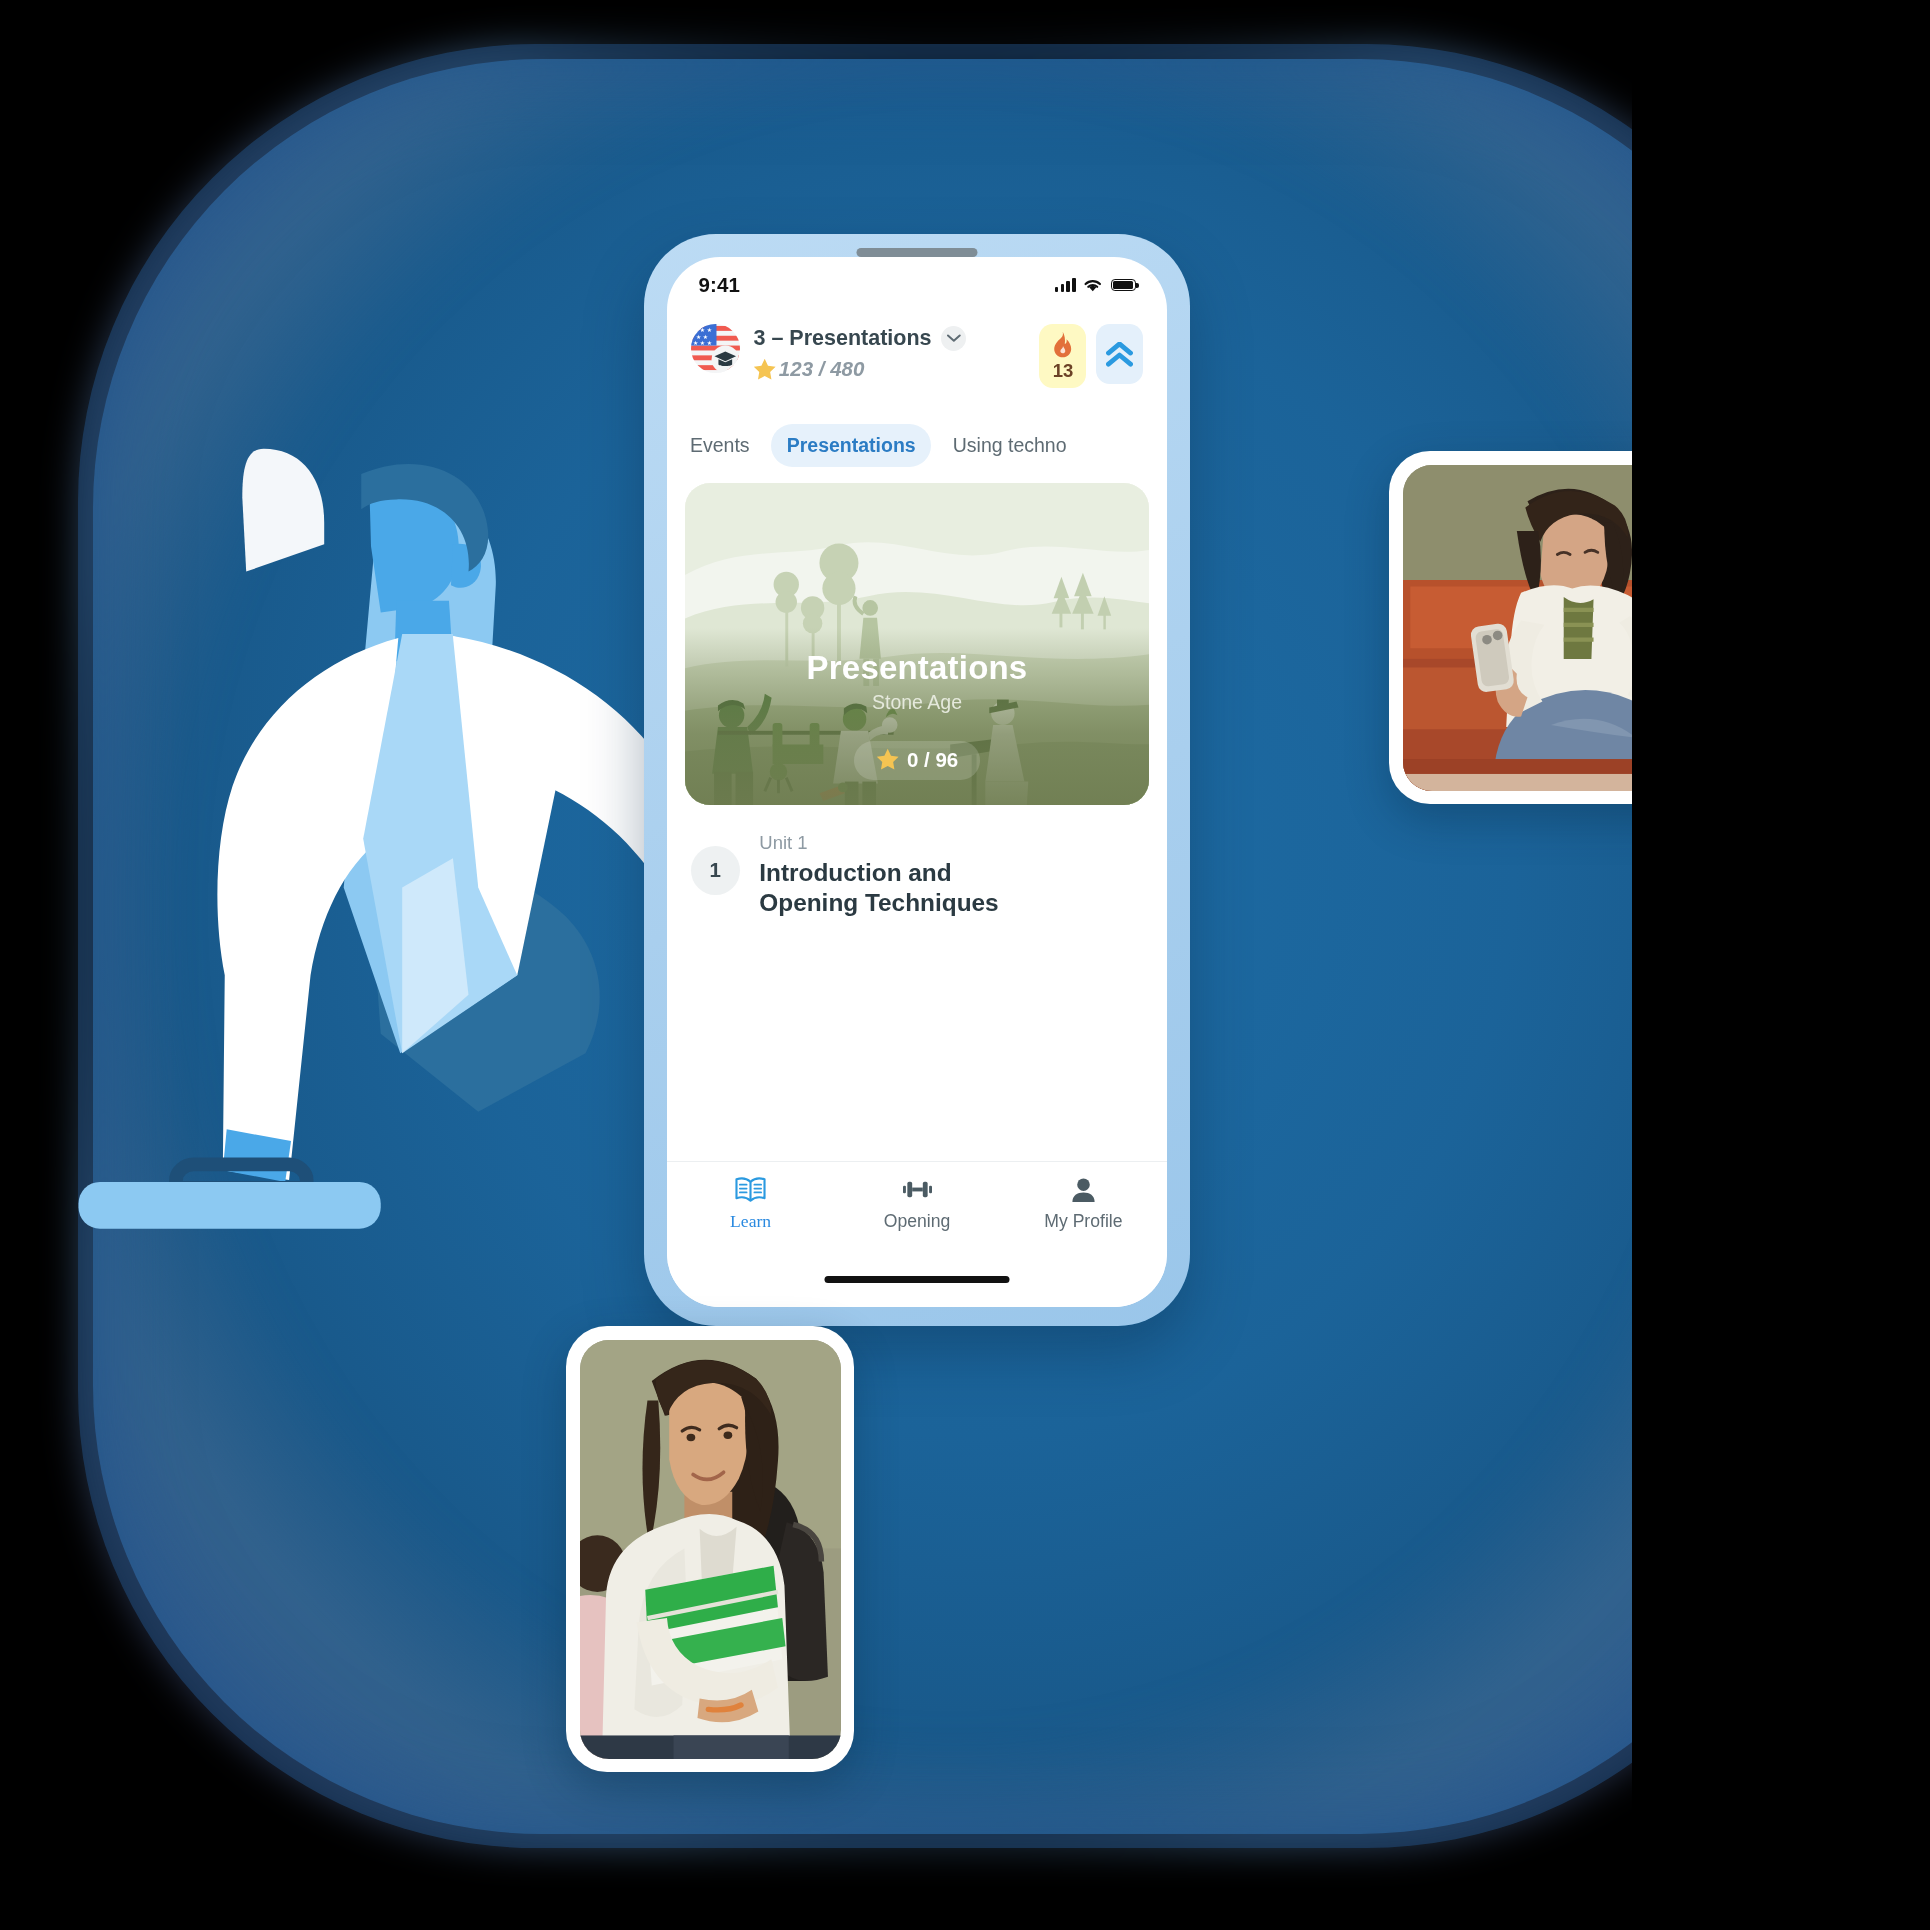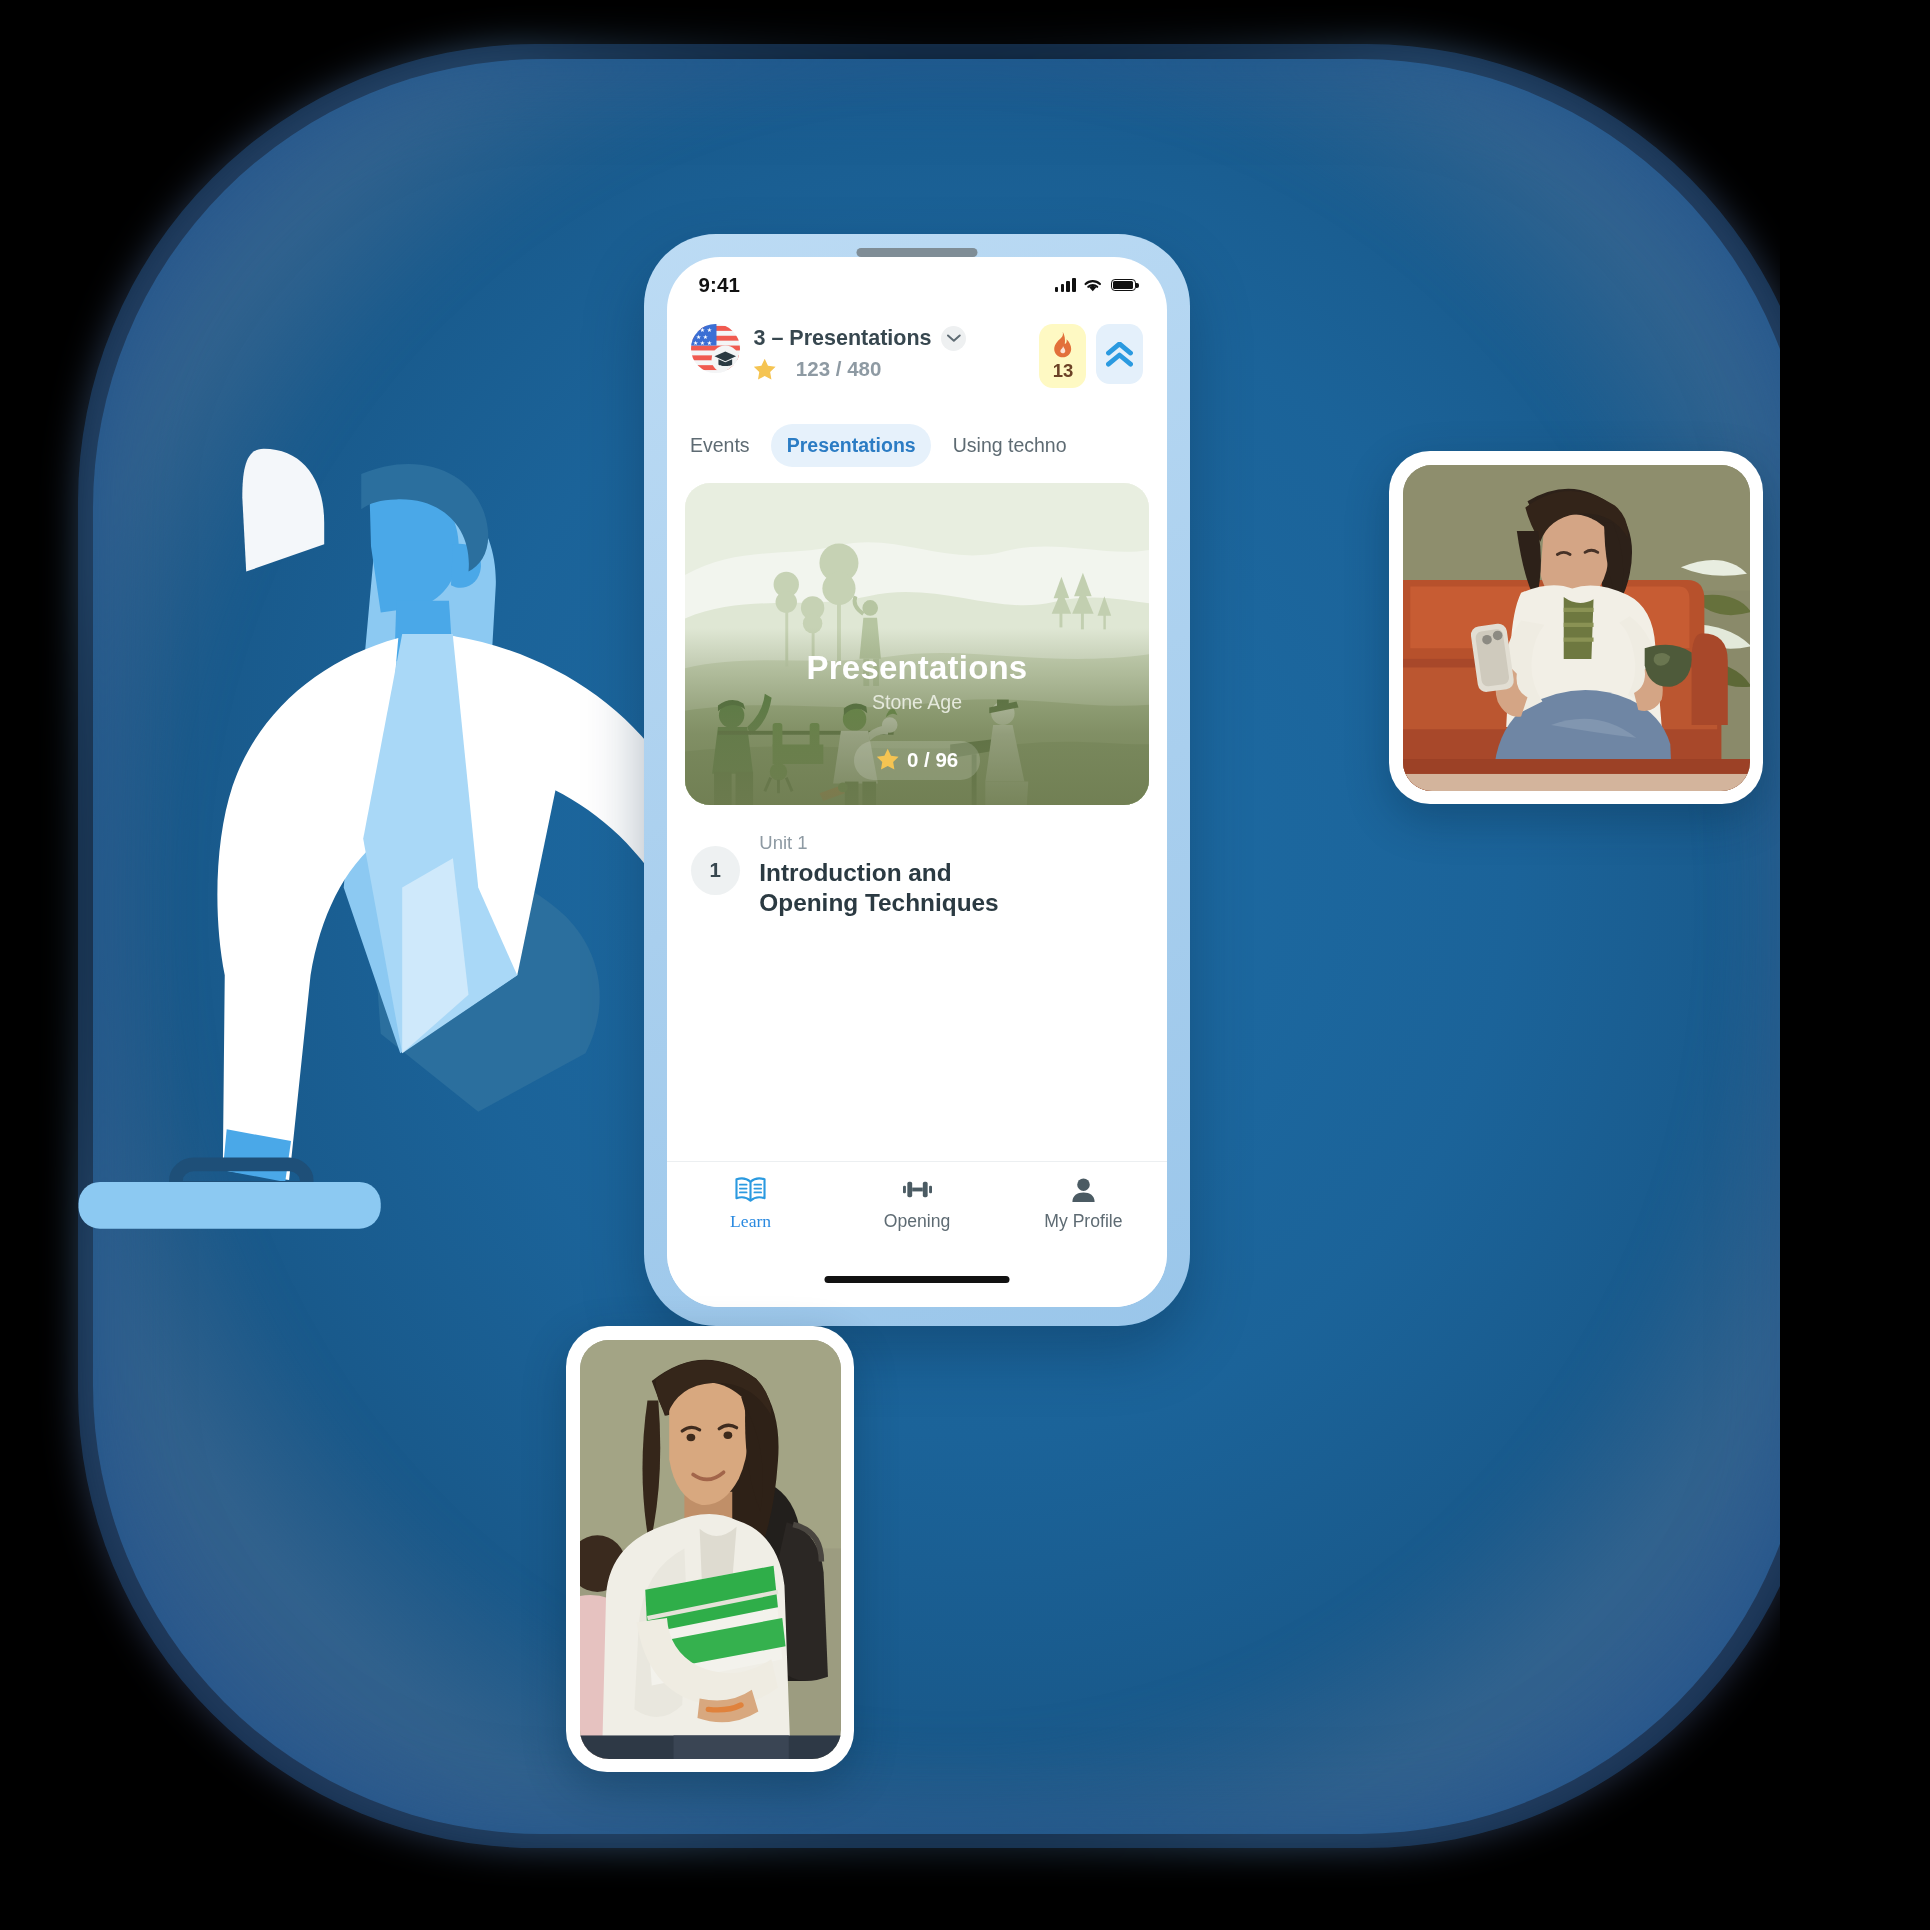--- a/index.html
+++ b/index.html
@@ -1,17 +1,17 @@
 <!DOCTYPE html>
 <html><head>
 <meta charset="utf-8">
 <style>
   html,body{margin:0;padding:0;background:#000;}
   body{width:1931px;height:1931px;overflow:hidden;font-family:"Liberation Sans",sans-serif;}
-  #stage{position:relative;width:1780px;height:1931px;background:#000;overflow:hidden;}
+  #stage{position:relative;width:1632px;height:1931px;background:#000;overflow:hidden;}
 
   
   .blob{position:absolute;left:93px;top:59px;width:1716px;height:1775px;
         border-radius:449px;
         background:
           radial-gradient(ellipse at 52% 45%, #1d6ca5 0%, #1b6399 42%, #195a8c 62%, #1a5280 80%, #1a4e79 100%);
         filter:blur(0px);}
   .blob:after{content:"";position:absolute;inset:-15.6px;border-radius:458px;
         background:radial-gradient(ellipse at 50% 48%, rgba(60,110,160,0) 62%, rgba(70,110,150,.55) 74%, rgba(90,110,170,.35) 85%, rgba(0,0,0,0) 96%);
         filter:blur(17.6px);}
@@ -48,21 +48,21 @@
   .batt:after{content:"";position:absolute;right:-3.9px;top:3.9px;width:2.4px;height:4.9px;background:#111;border-radius:0 2px 2px 0;}
 
   
   .apphead{position:absolute;left:0;top:55px;right:0;padding:11.7px 23.4px 5.9px;box-sizing:border-box;
         display:flex;align-items:flex-start;}
   .flagwrap{position:relative;width:49px;height:49px;flex:0 0 49px;margin-right:13.7px;}
   .courseinfo{flex:1;min-width:0;padding-top:2px;}
   .courserow{display:flex;align-items:center;gap:9.8px;}
   .coursetitle{font-size:21.5px;font-weight:700;color:#37474f;white-space:nowrap;}
   .chev{width:25px;height:25px;border-radius:50%;background:#eef0f1;display:flex;align-items:center;justify-content:center;flex:0 0 25px;}
-  .xprow{display:flex;align-items:center;gap:19px;margin-top:5.9px;}
+  .xprow{display:flex;align-items:center;gap:2px;margin-top:5.9px;font-style:italic;}
   .xptext{font-size:20.5px;font-weight:700;color:#8e9aa3;}
   .badges{display:flex;gap:9.8px;align-items:flex-start;margin-left:7.8px;}
   .badge{width:47px;border-radius:13.7px;display:flex;flex-direction:column;align-items:center;
         justify-content:center;padding:6.8px 0 5.9px;}
   .badge.streak{background:#fef9c3;margin-left:34px;}
   .badge.level{background:#e4f0fb;height:47px;justify-content:center;}
   .badge-num{font-size:18.5px;font-weight:700;color:#6b4226;margin-top:2px;}
 
   
   .tabs{position:absolute;left:0;top:158px;right:0;height:60px;display:flex;align-items:center;

